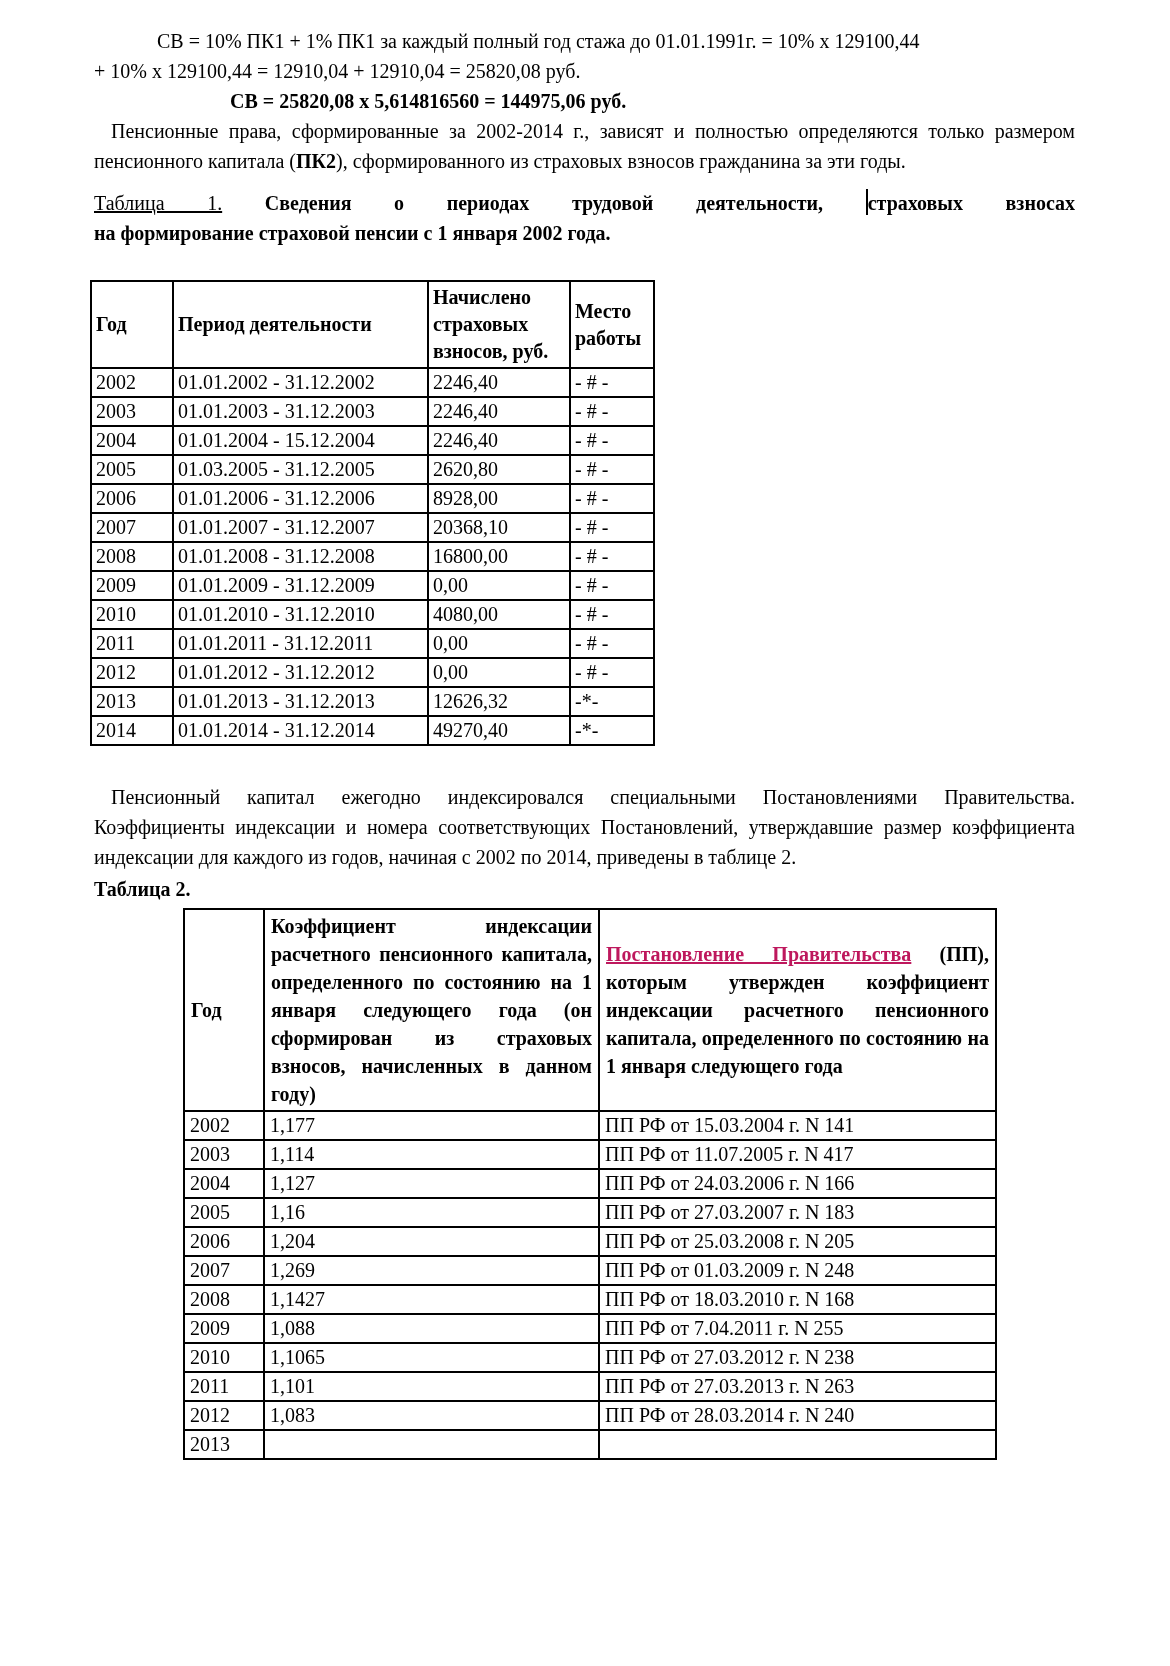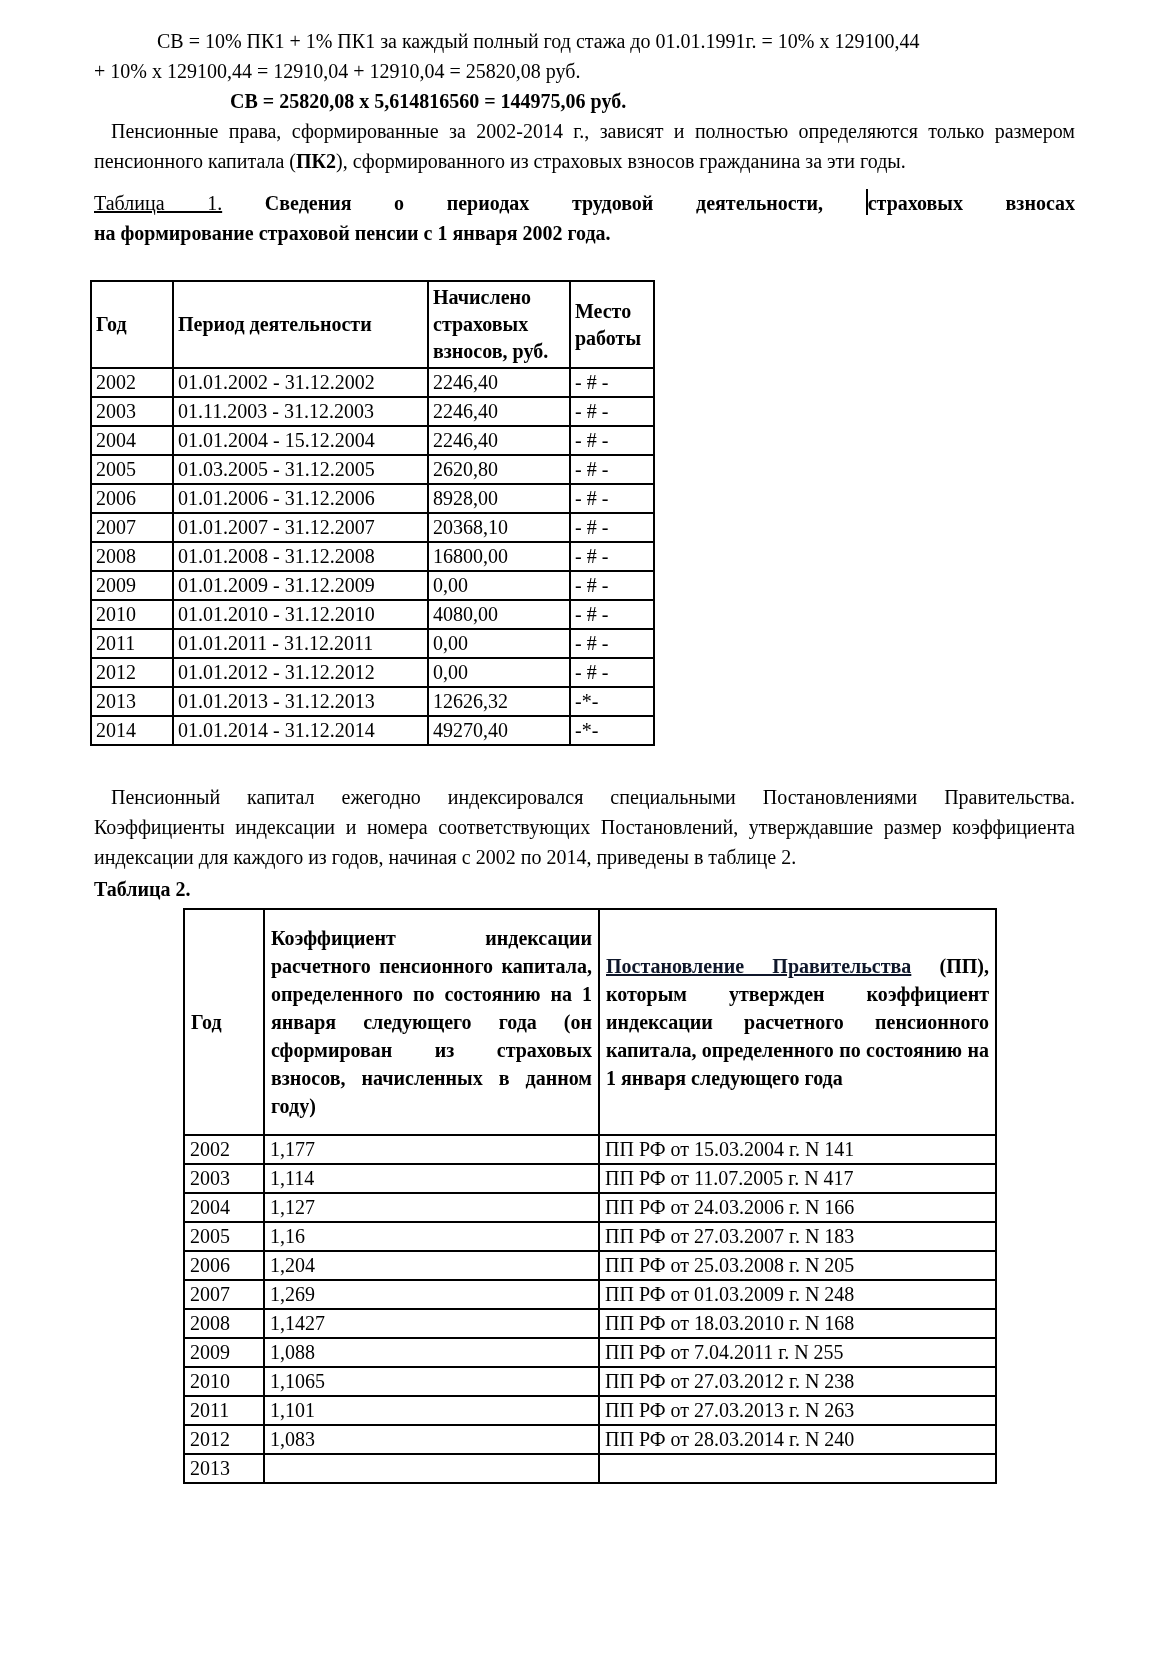--- a/index.html
+++ b/index.html
@@ -22,24 +22,24 @@
   .caption-line2 { font-weight:bold; }
   .caret { display:inline-block; width:2px; height:26px; background:#000; vertical-align:-5px; }
   table { border-collapse:collapse; table-layout:fixed; background:#fff; }
   th,td { border:2px solid #000; text-align:left; vertical-align:middle; }
   .t1 { margin-left:-4px; margin-top:32px; width:563px; }
   .t1 th { font-weight:bold; line-height:27px; padding:2px 4px; }
   .t1 td { height:29px; line-height:27px; padding:0 4px; white-space:nowrap; }
   .para2 { margin-top:36px; text-align:justify; text-indent:17px; }
   .t2caption { margin-top:2px; font-weight:bold; }
   .t2 { margin-left:89px; margin-top:4px; width:812px; }
-  .t2 th { font-weight:bold; line-height:28px; padding:14px 6px; text-align:justify; }
+  .t2 th { font-weight:bold; line-height:28px; padding:2px 6px; text-align:justify; }
   .t2 th.year-col { text-align:left; }
   .t2 td { height:29px; line-height:27px; padding:0 5px; white-space:nowrap; }
-  .link { color:#0f172a; text-decoration:underline; font-weight:bold; }
+  .link { color:#be185d; text-decoration:underline; font-weight:bold; }
   .pagenum { position:absolute; top:1630px; left:1078px; color:#7f7f7f; }
 </style>
 </head>
 <body>
 
 <div class="page">
   <div class="content">
 
     <div class="formula-line1">СВ = 10% ПК1 + 1% ПК1 за каждый полный год стажа до 01.01.1991г. = 10% х 129100,44</div>
     <div>+ 10% х 129100,44 = 12910,04 + 12910,04 = 25820,08 руб.</div>
@@ -76,21 +76,21 @@
       </thead>
       <tbody>
           <tr>
             <td>2002</td>
             <td>01.01.2002 - 31.12.2002</td>
             <td>2246,40</td>
             <td>- # -</td>
           </tr>
           <tr>
             <td>2003</td>
-            <td>01.11.2003 - 31.12.2003</td>
+            <td>01.01.2003 - 31.12.2003</td>
             <td>2246,40</td>
             <td>- # -</td>
           </tr>
           <tr>
             <td>2004</td>
             <td>01.01.2004 - 15.12.2004</td>
             <td>2246,40</td>
             <td>- # -</td>
           </tr>
           <tr>

